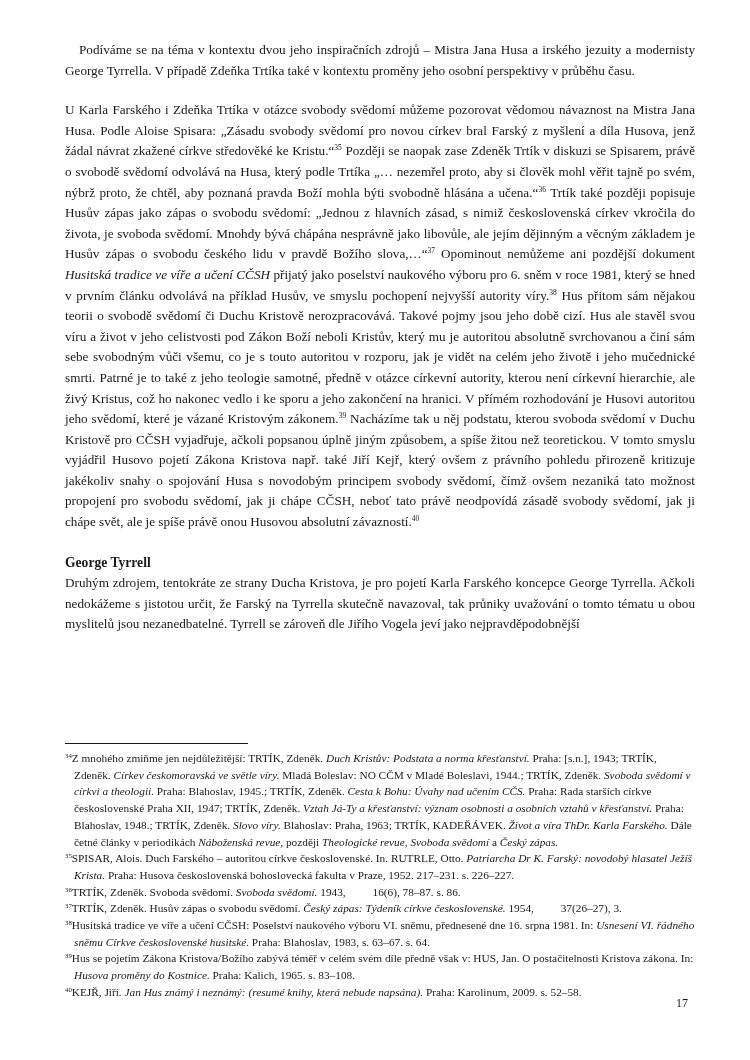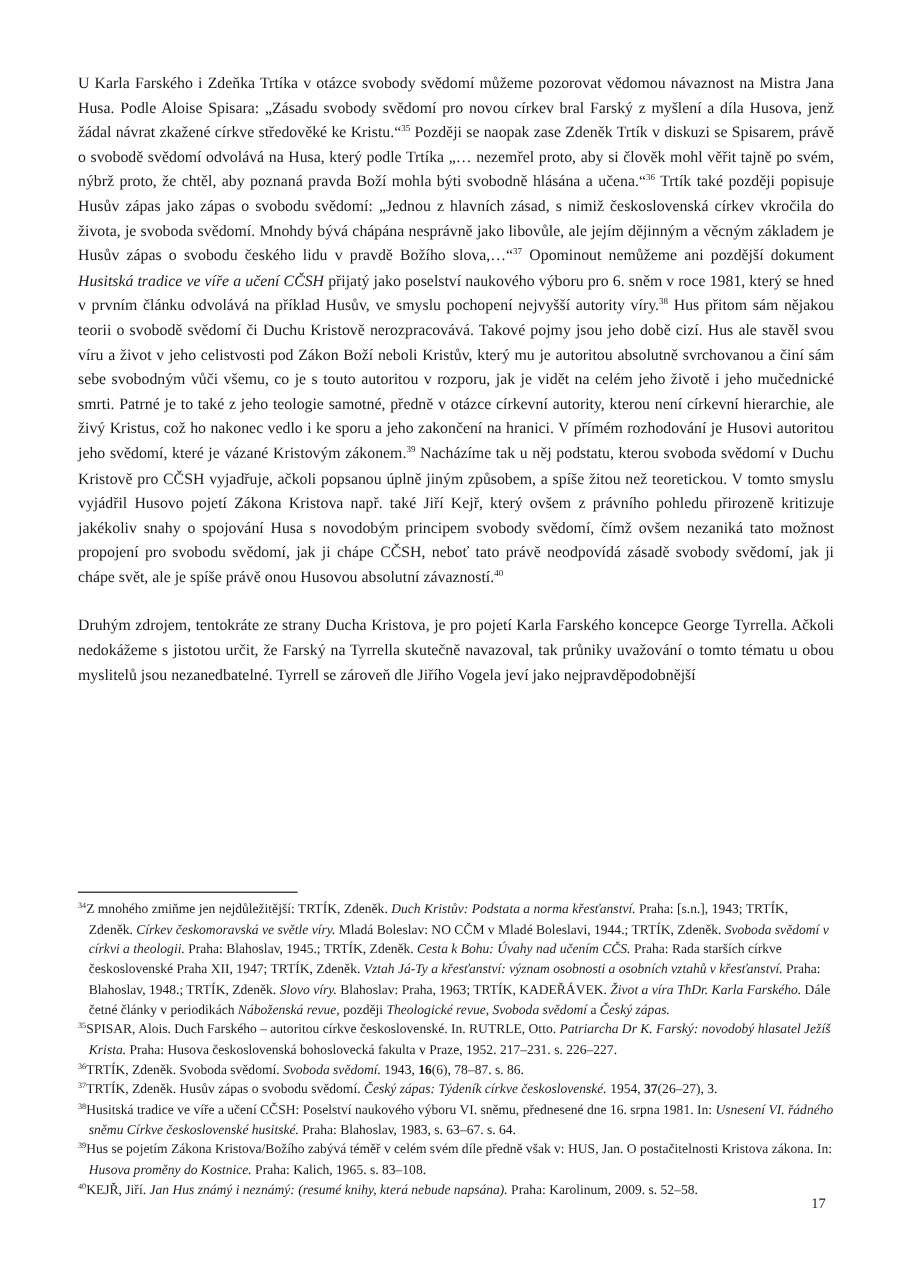--- a/index.html
+++ b/index.html
@@ -10,37 +10,39 @@
   .para.indent { text-indent: 14px; }
   .heading { font-size: 13.6px; font-weight: bold; line-height: 20.6px; margin: 0; }
   .sec1 { margin-top: 19px; }
   .sec2 { margin-top: 20px; }
   sup { font-size: 7.5px; line-height: 0; vertical-align: 5px; }
   .rule { position: absolute; left: 65px; top: 743px; width: 183px; height: 1px; background: #1a1a1a; }
   .footnotes { position: absolute; left: 65px; top: 750px; width: 630px; }
   .fn { font-size: 11.3px; line-height: 16.7px; margin: 0; padding-left: 9px; text-indent: -9px; text-align: left; }
   .fn sup { font-size: 6.8px; vertical-align: 4px; }
   i { }
-  b { font-weight: bold; }
+  b { font-weight: normal; margin-left: 24px; }
   .page-number { position: absolute; left: 676px; top: 996px; font-size: 12px; }
 </style>
 </head>
 <body>
 
 <div class="page">
   <div id="intro">
+      <p class="para indent">Podíváme se na téma v kontextu dvou jeho inspiračních zdrojů – Mistra Jana Husa a irského jezuity a modernisty George Tyrrella. V případě Zdeňka Trtíka také v kontextu proměny jeho osobní perspektivy v průběhu času.</p>
     </div>
 
   <div class="sec1">
     <div id="sec0">
         <p class="para">U Karla Farského i Zdeňka Trtíka v otázce svobody svědomí můžeme pozorovat vědomou návaznost na Mistra Jana Husa. Podle Aloise Spisara: „Zásadu svobody svědomí pro novou církev bral Farský z myšlení a díla Husova, jenž žádal návrat zkažené církve středověké ke Kristu.“<sup>35</sup> Později se naopak zase Zdeněk Trtík v diskuzi se Spisarem, právě o svobodě svědomí odvolává na Husa, který podle Trtíka „… nezemřel proto, aby si člověk mohl věřit tajně po svém, nýbrž proto, že chtěl, aby poznaná pravda Boží mohla býti svobodně hlásána a učena.“<sup>36</sup> Trtík také později popisuje Husův zápas jako zápas o svobodu svědomí: „Jednou z hlavních zásad, s nimiž československá církev vkročila do života, je svoboda svědomí. Mnohdy bývá chápána nesprávně jako libovůle, ale jejím dějinným a věcným základem je Husův zápas o svobodu českého lidu v pravdě Božího slova,…“<sup>37</sup> Opominout nemůžeme ani pozdější dokument <i>Husitská tradice ve víře a učení CČSH</i> přijatý jako poselství naukového výboru pro 6. sněm v roce 1981, který se hned v prvním článku odvolává na příklad Husův, ve smyslu pochopení nejvyšší autority víry.<sup>38</sup> Hus přitom sám nějakou teorii o svobodě svědomí či Duchu Kristově nerozpracovává. Takové pojmy jsou jeho době cizí. Hus ale stavěl svou víru a život v jeho celistvosti pod Zákon Boží neboli Kristův, který mu je autoritou absolutně svrchovanou a činí sám sebe svobodným vůči všemu, co je s touto autoritou v rozporu, jak je vidět na celém jeho životě i jeho mučednické smrti. Patrné je to také z jeho teologie samotné, předně v otázce církevní autority, kterou není církevní hierarchie, ale živý Kristus, což ho nakonec vedlo i ke sporu a jeho zakončení na hranici. V přímém rozhodování je Husovi autoritou jeho svědomí, které je vázané Kristovým zákonem.<sup>39</sup> Nacházíme tak u něj podstatu, kterou svoboda svědomí v Duchu Kristově pro CČSH vyjadřuje, ačkoli popsanou úplně jiným způsobem, a spíše žitou než teoretickou. V tomto smyslu vyjádřil Husovo pojetí Zákona Kristova např. také Jiří Kejř, který ovšem z právního pohledu přirozeně kritizuje jakékoliv snahy o spojování Husa s novodobým principem svobody svědomí, čímž ovšem nezaniká tato možnost propojení pro svobodu svědomí, jak ji chápe CČSH, neboť tato právě neodpovídá zásadě svobody svědomí, jak ji chápe svět, ale je spíše právě onou Husovou absolutní závazností.<sup>40</sup></p>
       </div>
   </div>
 
   <div class="sec2">
+    <h3 class="heading">George Tyrrell</h3>
     <div id="sec1">
         <p class="para">Druhým zdrojem, tentokráte ze strany Ducha Kristova, je pro pojetí Karla Farského koncepce George Tyrrella. Ačkoli nedokážeme s jistotou určit, že Farský na Tyrrella skutečně navazoval, tak průniky uvažování o tomto tématu u obou myslitelů jsou nezanedbatelné. Tyrrell se zároveň dle Jiřího Vogela jeví jako nejpravděpodobnější</p>
       </div>
   </div>
 </div>
 
 <div class="rule"></div>
 
 <div class="footnotes" id="footnotes">
     <p class="fn"><sup>34</sup>Z mnohého zmiňme jen nejdůležitější: TRTÍK, Zdeněk. <i>Duch Kristův: Podstata a norma křesťanství.</i> Praha: [s.n.], 1943; TRTÍK, Zdeněk. <i>Církev českomoravská ve světle víry.</i> Mladá Boleslav: NO CČM v Mladé Boleslavi, 1944.; TRTÍK, Zdeněk. <i>Svoboda svědomí v církvi a theologii.</i> Praha: Blahoslav, 1945.; TRTÍK, Zdeněk. <i>Cesta k Bohu: Úvahy nad učením CČS.</i> Praha: Rada starších církve československé Praha XII, 1947; TRTÍK, Zdeněk. <i>Vztah Já-Ty a křesťanství: význam osobnosti a osobních vztahů v křesťanství.</i> Praha: Blahoslav, 1948.; TRTÍK, Zdeněk. <i>Slovo víry.</i> Blahoslav: Praha, 1963; TRTÍK, KADEŘÁVEK. <i>Život a víra ThDr. Karla Farského.</i> Dále četné články v periodikách <i>Náboženská revue,</i> později <i>Theologické revue, Svoboda svědomí</i> a <i>Český zápas.</i></p>

